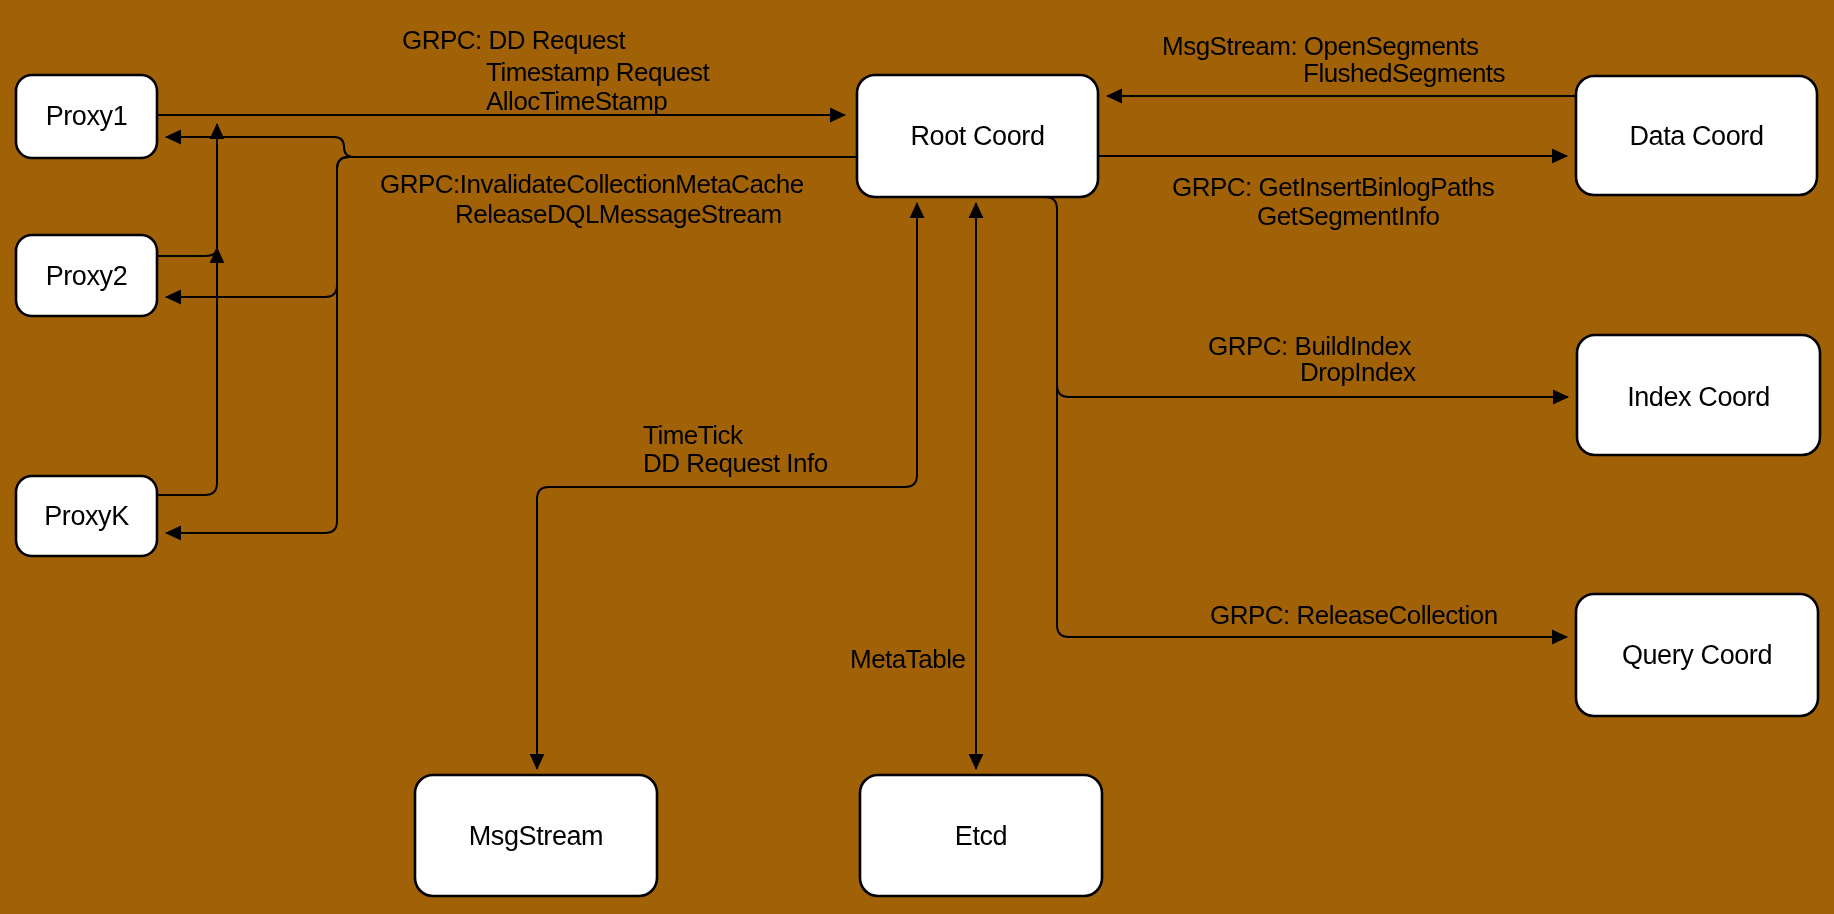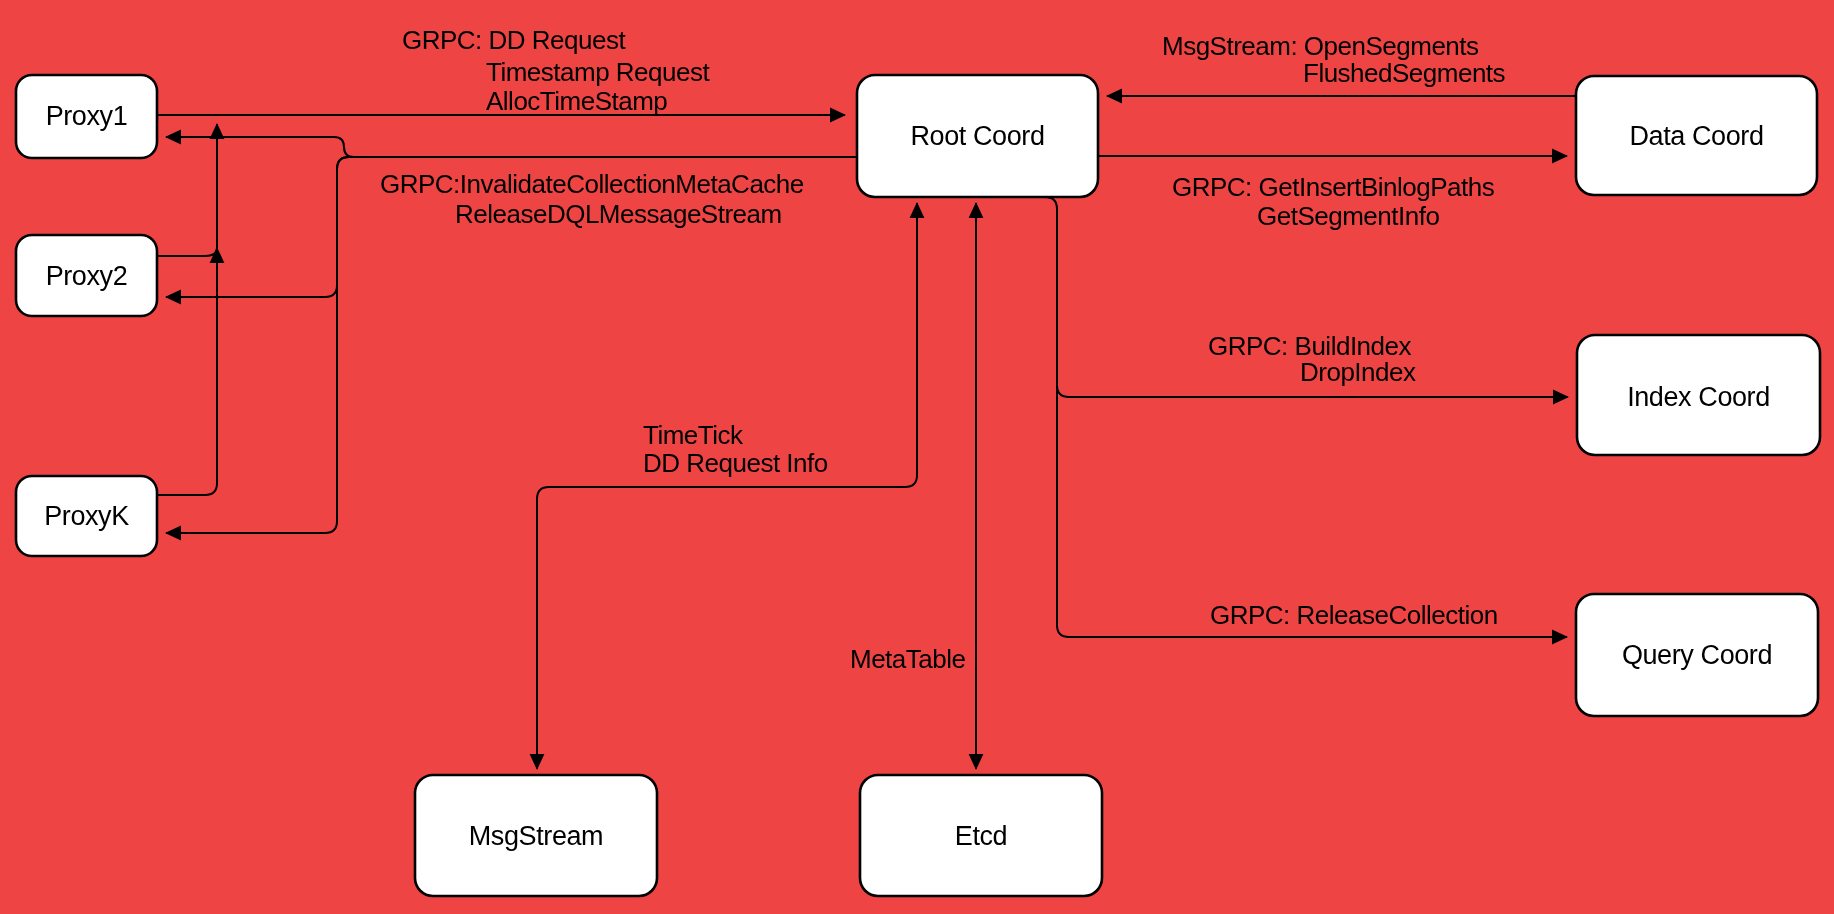--- a/index.html
+++ b/index.html
@@ -3,21 +3,21 @@
 <meta charset="utf-8">
 <style>
   html, body {
     margin: 0;
     padding: 0;
     background: #ffffff;
   }
   .canvas-wrap {
     width: 1834px;
     height: 914px;
-    background: #ef4444;
+    background: #a16207;
     overflow: hidden;
     text-align: right;
   }
   svg { display: block; }
   .node rect {
     fill: #ffffff;
     stroke: #000000;
     stroke-width: 2.6;
   }
   .node text {

